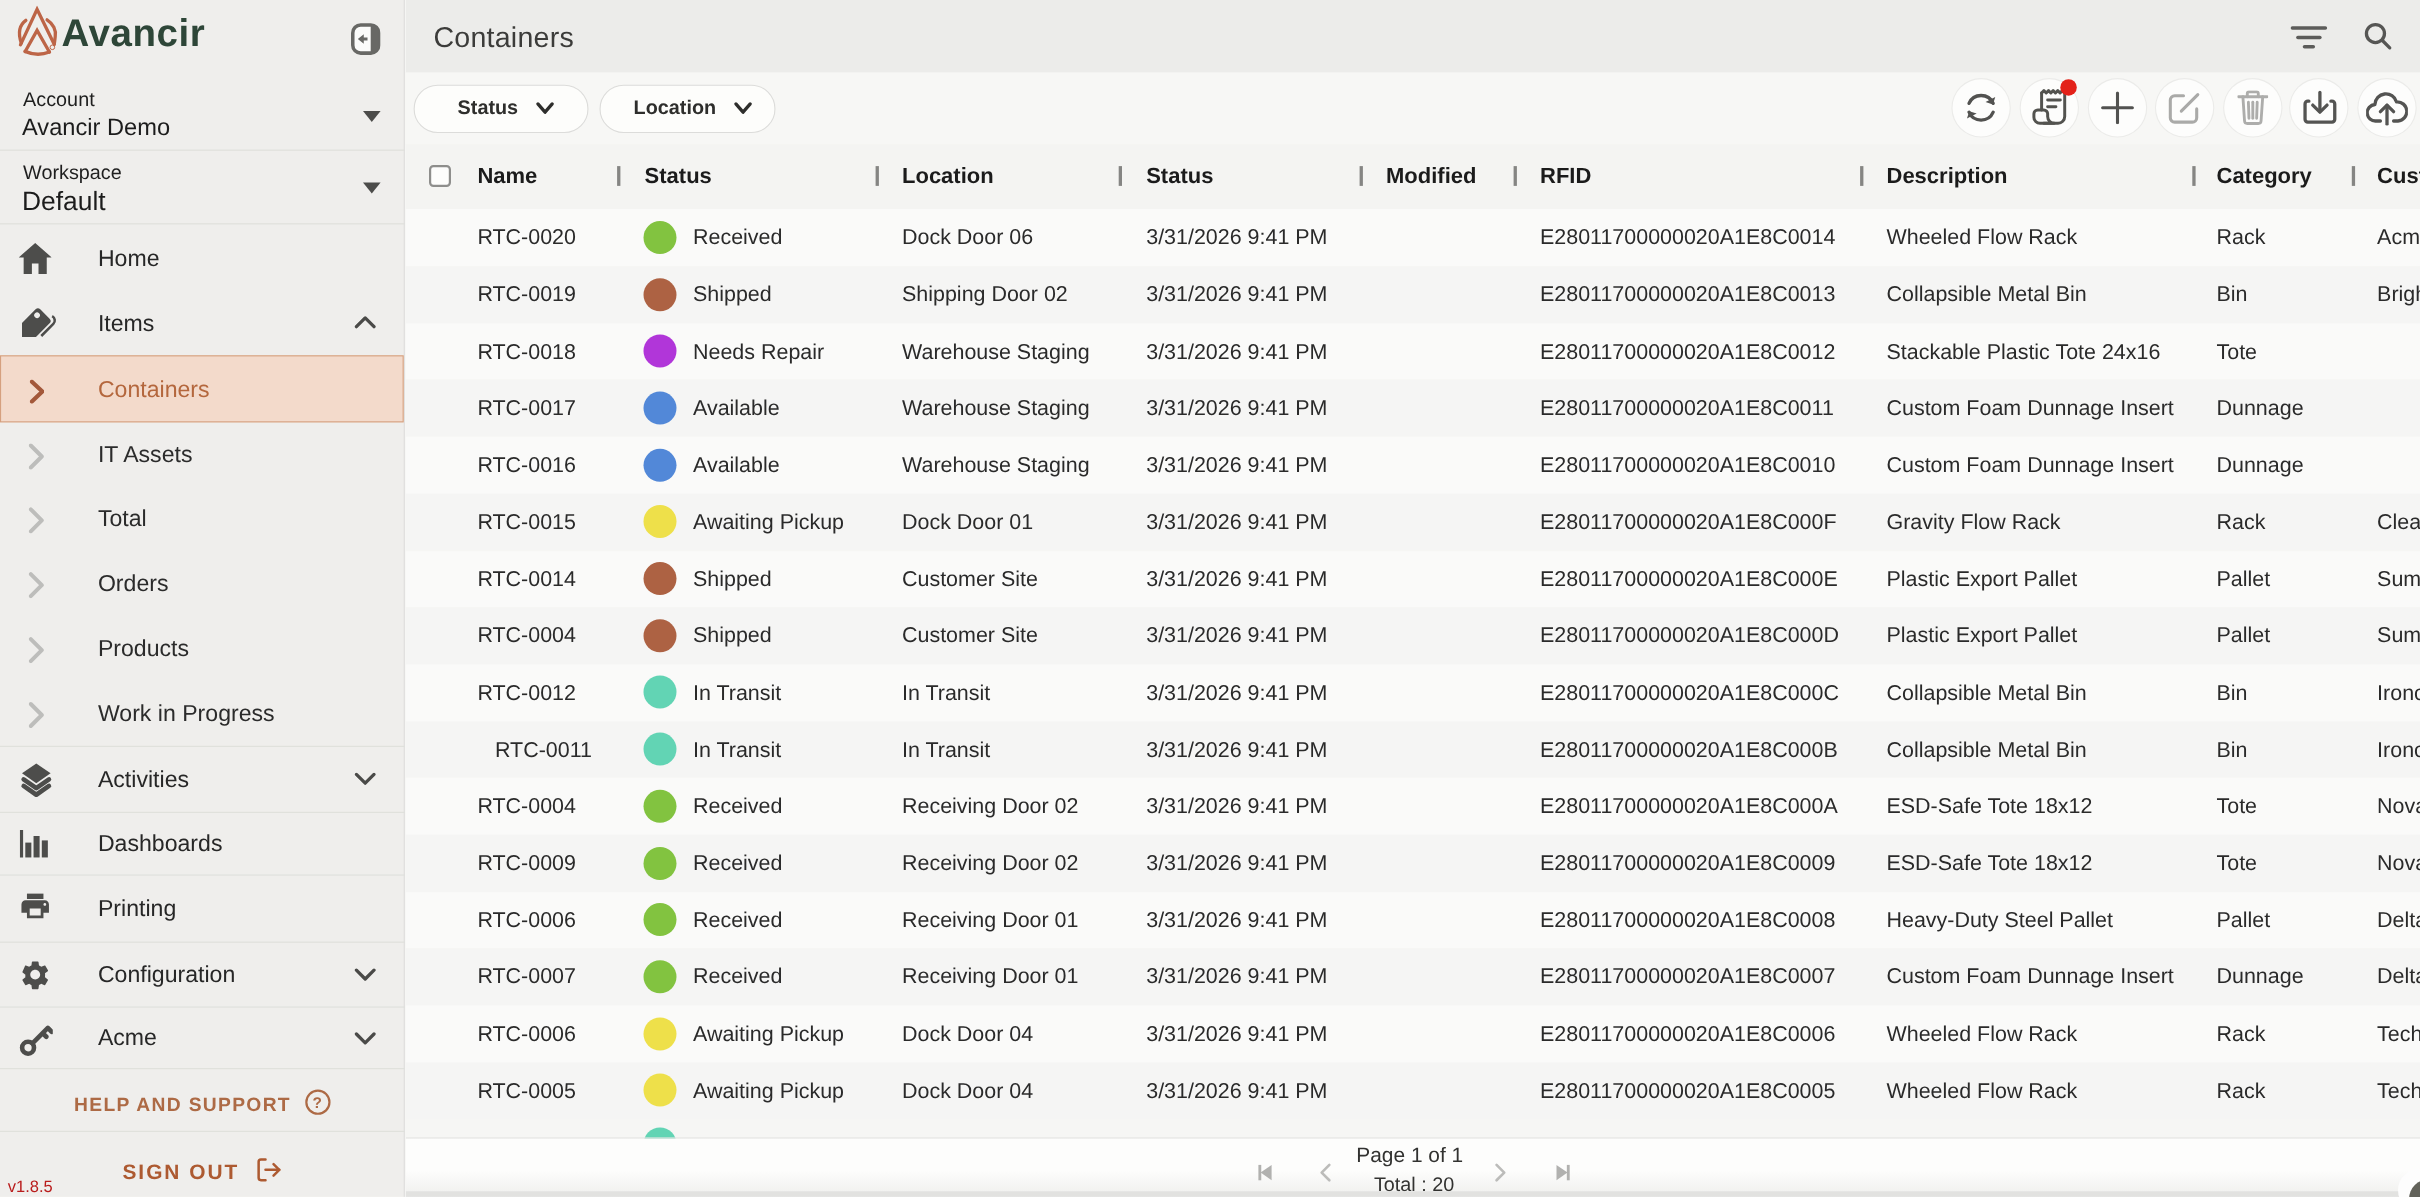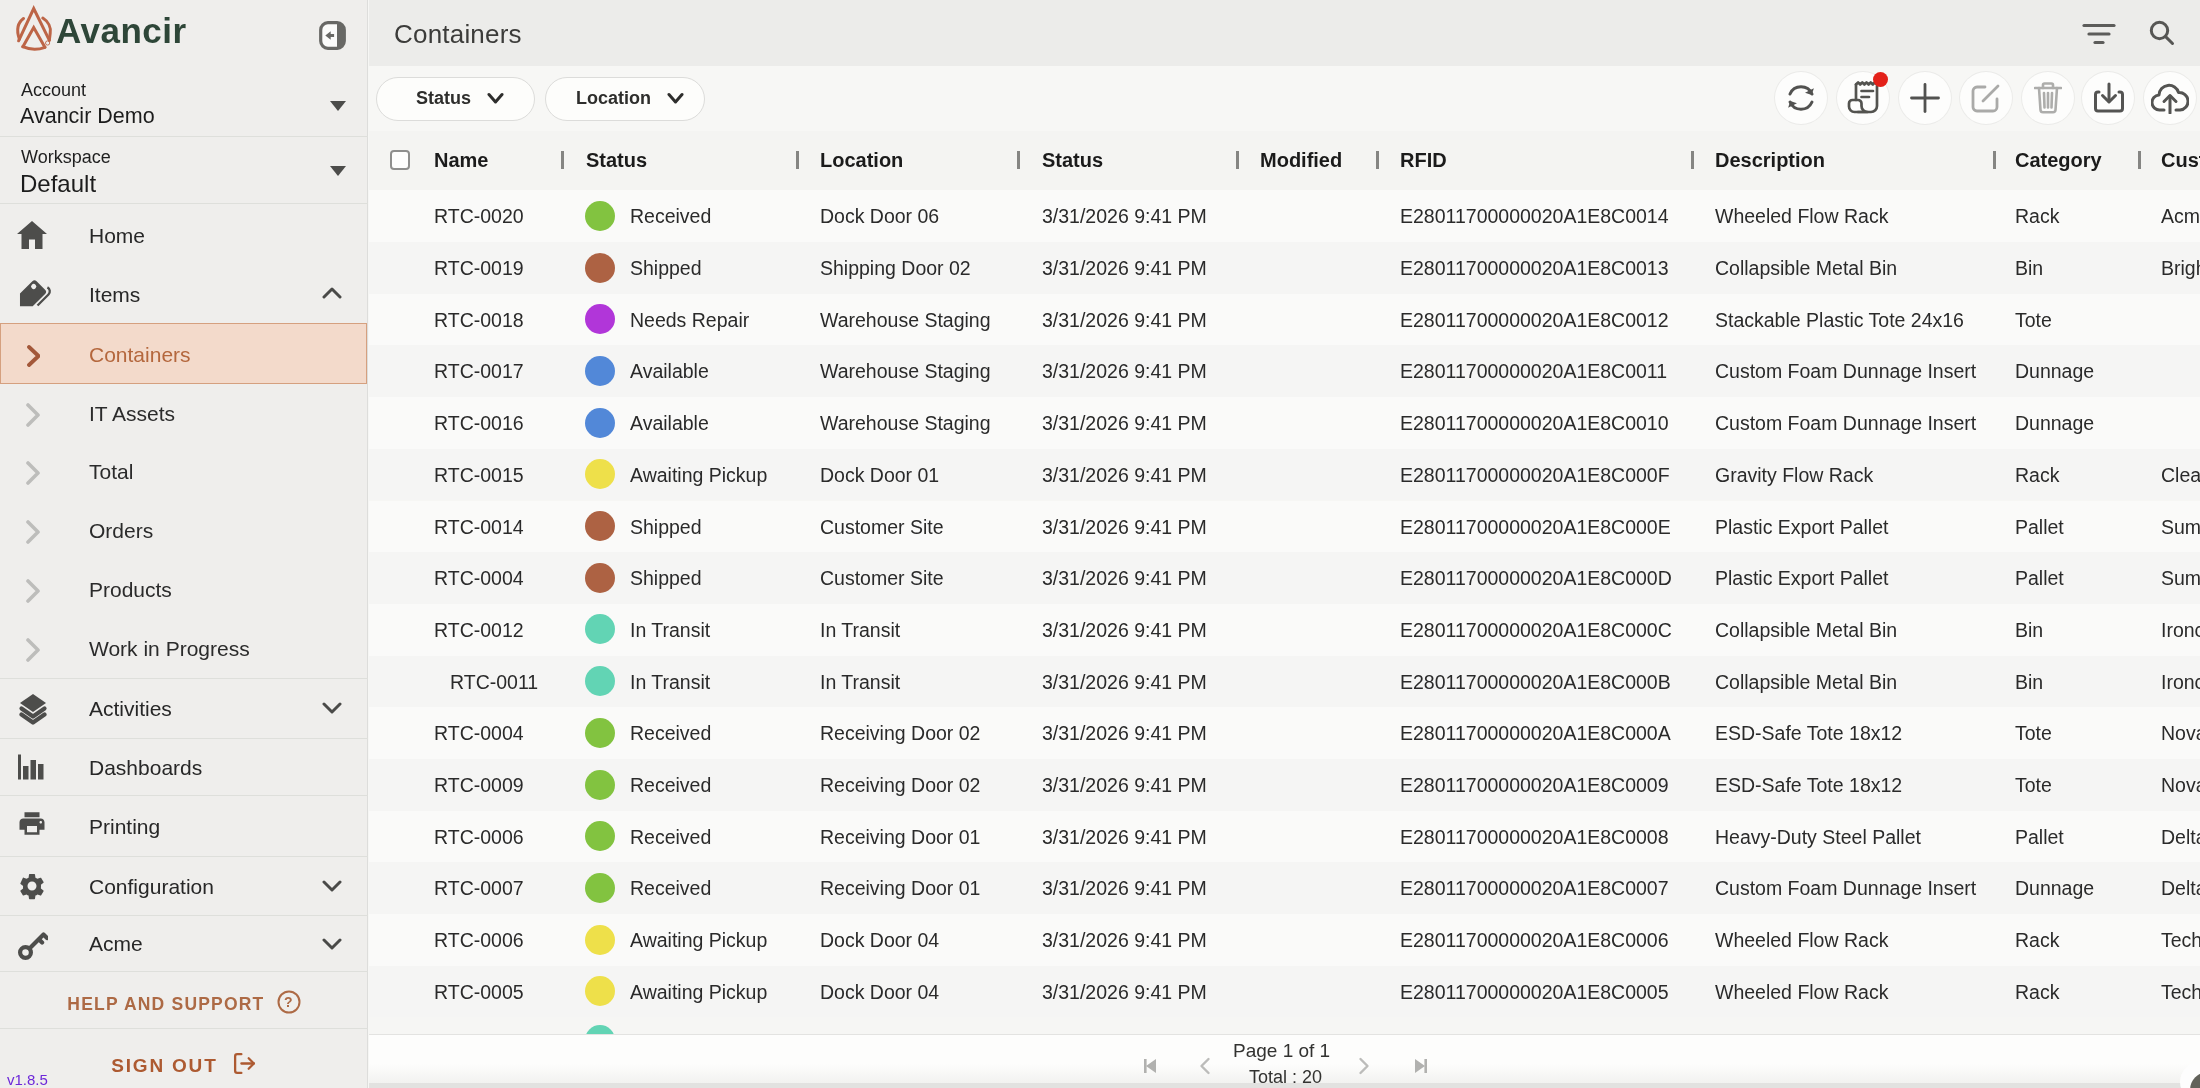--- a/index.html
+++ b/index.html
@@ -157,21 +157,21 @@
 <div class="abs" style="left:0;top:990px;width:368px;text-align:center;font-size:17.5px;font-weight:700;letter-spacing:1.2px;color:#ad6a45">HELP AND SUPPORT&nbsp;&nbsp;<span style="display:inline-block;vertical-align:-4px"><svg width="24" height="24" viewBox="0 0 24 24">
         <circle cx="12" cy="12" r="10.5" fill="none" stroke="#ad6a45" stroke-width="2"></circle>
         <text x="12" y="17" text-anchor="middle" font-size="14" font-weight="700" fill="#ad6a45" font-family="Liberation Sans">?</text>
       </svg></span></div>
 <div class="sep" style="top:1028px"></div>
 <div class="abs" style="left:0;top:1051px;width:368px;text-align:center;font-size:19px;font-weight:700;letter-spacing:1.8px;color:#ad5a31">SIGN OUT&nbsp;&nbsp;<span style="display:inline-block;vertical-align:-4px"><svg width="25" height="25" viewBox="0 0 24 24" fill="none" stroke="#ad5a31" stroke-width="2.2" stroke-linecap="round" stroke-linejoin="round">
         <path d="M9 21H5a2 2 0 0 1-2-2V5a2 2 0 0 1 2-2h4"></path>
         <path d="M16 17l5-5-5-5"></path>
         <path d="M21 12H9"></path>
       </svg></span></div>
-<div class="abs" style="left:7px;top:1071px;font-size:15px;color:#6d28d9">v1.8.5</div>
+<div class="abs" style="left:7px;top:1071px;font-size:15px;color:#b91c1c">v1.8.5</div>
 
 <div id="titlebar"></div>
 <div id="pagetitle">Containers</div>
 
 <svg class="abs" style="left:2082px;top:22px" width="34" height="24" viewBox="0 0 34 24">
   <g stroke="#5c5c5a" stroke-width="3.2" stroke-linecap="round">
     <line x1="2" y1="3.5" x2="32" y2="3.5"></line>
     <line x1="7" y1="12" x2="27" y2="12"></line>
     <line x1="13" y1="20.5" x2="21" y2="20.5"></line>
   </g>

